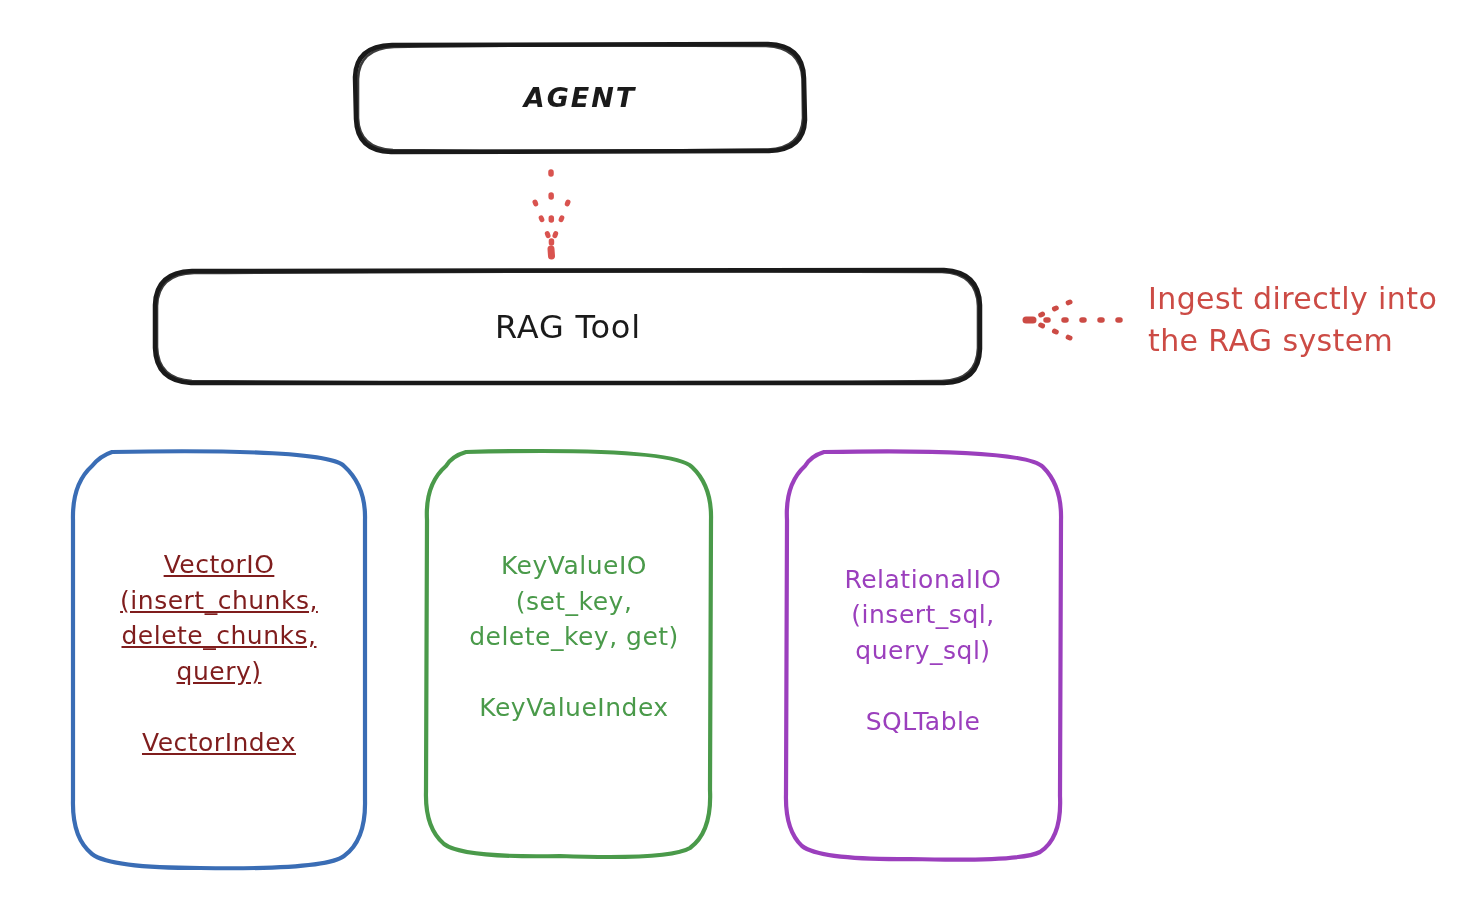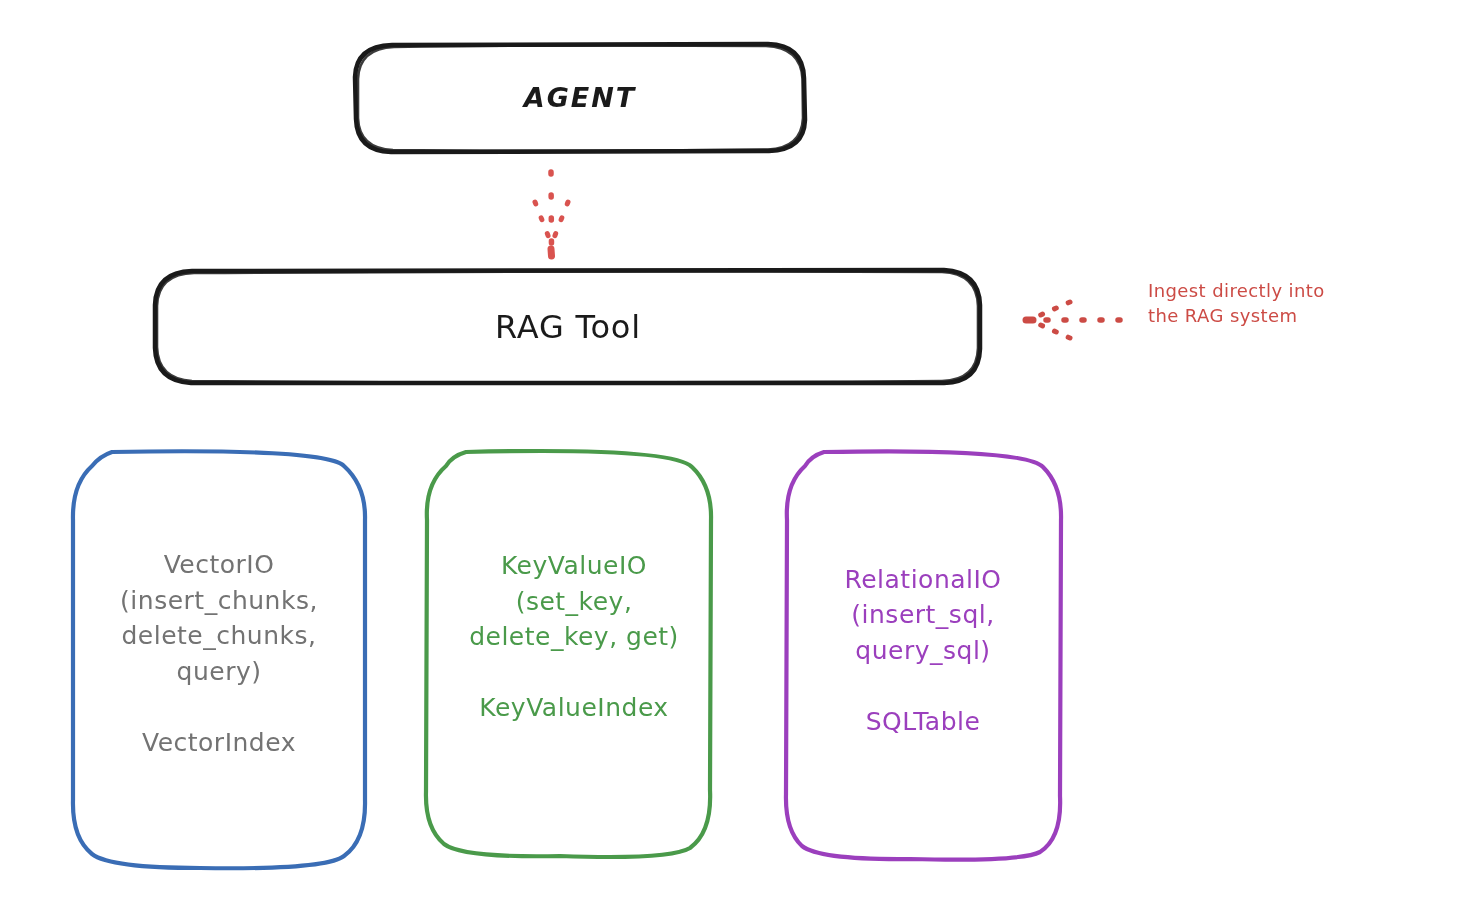--- a/index.html
+++ b/index.html
@@ -68,37 +68,37 @@
   #node-relationalio { left: 785px; top: 450px; width: 276px; height: 409px; }
 
   #node-vectorio .node-label,
   #node-keyvalueio .node-label,
   #node-relationalio .node-label {
     font-family: "DejaVu Sans", sans-serif;
     font-size: 25px;
     font-weight: 400;
     line-height: 1.42;
   }
-  #node-vectorio .node-label     { color: #737373; }
+  #node-vectorio .node-label     { color: #7f1d1d; text-decoration: underline; }
   #node-keyvalueio .node-label   { color: #4a9a4a; }
   #node-relationalio .node-label { color: #9b3fbd; margin-top: 24px; }
 
   #node-vectorio .inner     { transform: translateY(-6px); }
   #node-keyvalueio .inner   { transform: translateY(-16px); }
   #node-relationalio .inner { transform: translateY(-16px); }
 
   
   #annotation-text {
     position: absolute;
     left: 1148px;
     top: 278px;
     width: 330px;
     color: #cc4b45;
     font-family: "DejaVu Sans", sans-serif;
-    font-size: 18px;
+    font-size: 30px;
     line-height: 1.4;
     white-space: pre-line;
     letter-spacing: 0.4px;
   }
 </style>
 </head>
 <body>
 
 <svg id="canvas" viewBox="0 0 1484 910" xmlns="http://www.w3.org/2000/svg">
 

